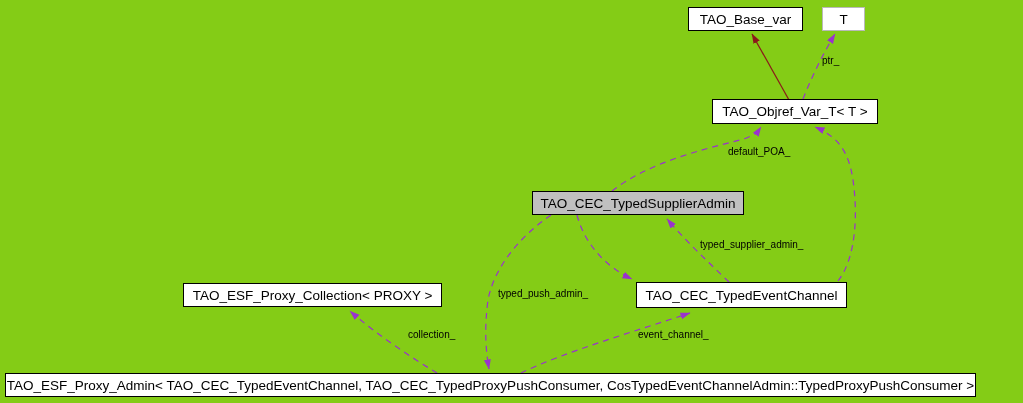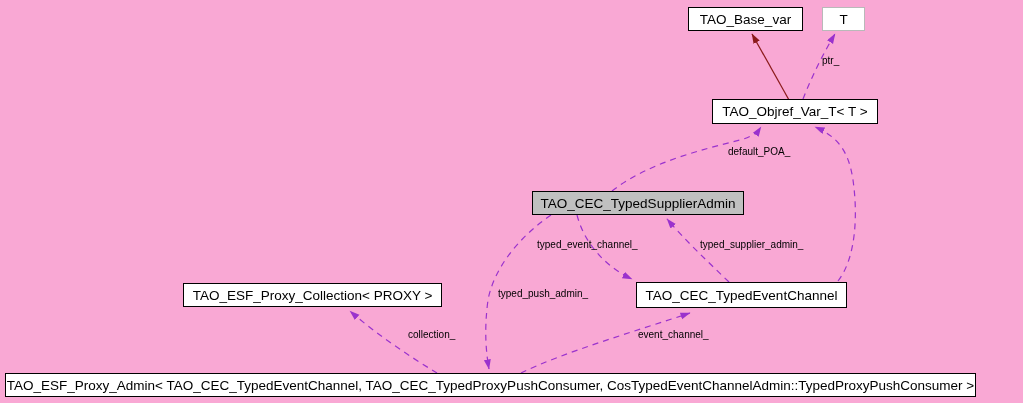--- a/index.html
+++ b/index.html
@@ -1,17 +1,17 @@
 <!DOCTYPE html>
 <html><head>
 <meta charset="utf-8">
 <style>
   html,body { margin:0; padding:0; background:#ffffff; }
   #canvas {
-    position:relative; width:1023px; height:403px; background:#f9a8d4;
+    position:relative; width:1023px; height:403px; background:#84cc16;
     font-family:"Liberation Sans", sans-serif; overflow:hidden;
   }
   #edges { position:absolute; left:0; top:0; width:1023px; height:403px; }
   .edge { fill:none; stroke-width:1.2; }
   .dashed { stroke-dasharray:6,5; }
   .node {
     position:absolute; box-sizing:border-box; border:1px solid #000000;
     background:#ffffff; display:flex; align-items:center; justify-content:center;
     font-size:13.5px; color:#000000; white-space:nowrap; padding:0 2px;
   }
@@ -68,21 +68,20 @@
 
   <div class="node" style="left:636px; top:282px; width:211px; height:26px;">TAO_CEC_TypedEventChannel</div>
 
   <div class="node" style="left:5px; top:373px; width:971px; height:24px;">TAO_ESF_Proxy_Admin&lt; TAO_CEC_TypedEventChannel, TAO_CEC_TypedProxyPushConsumer, CosTypedEventChannelAdmin::TypedProxyPushConsumer &gt;</div>
 
   <div class="edge-label" style="left:822px; top:55px;">ptr_</div>
 
   <div class="edge-label" style="left:728px; top:146px;">default_POA_</div>
 
 
-  <div class="edge-label" style="left:537px; top:239px;">typed_event_channel_</div>
 
   <div class="edge-label" style="left:700px; top:239px;">typed_supplier_admin_</div>
 
   <div class="edge-label" style="left:498px; top:288px;">typed_push_admin_</div>
 
   <div class="edge-label" style="left:408px; top:329px;text-align:center;">collection_</div>
 
   <div class="edge-label" style="left:638px; top:329px;">event_channel_</div>
 
 </div>

